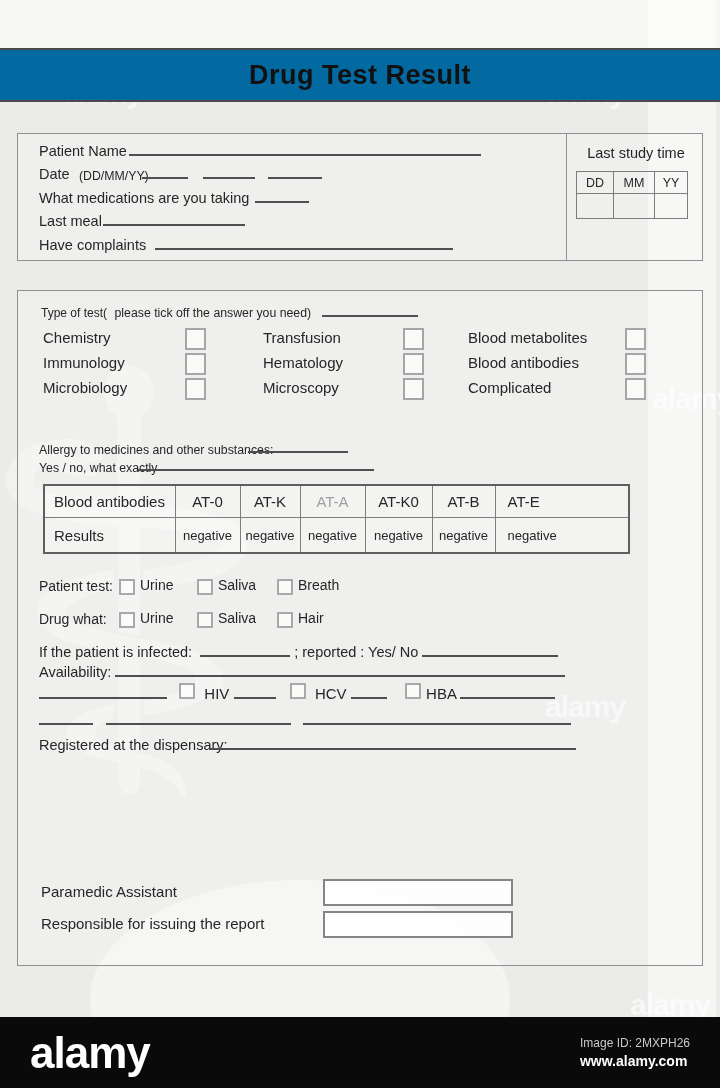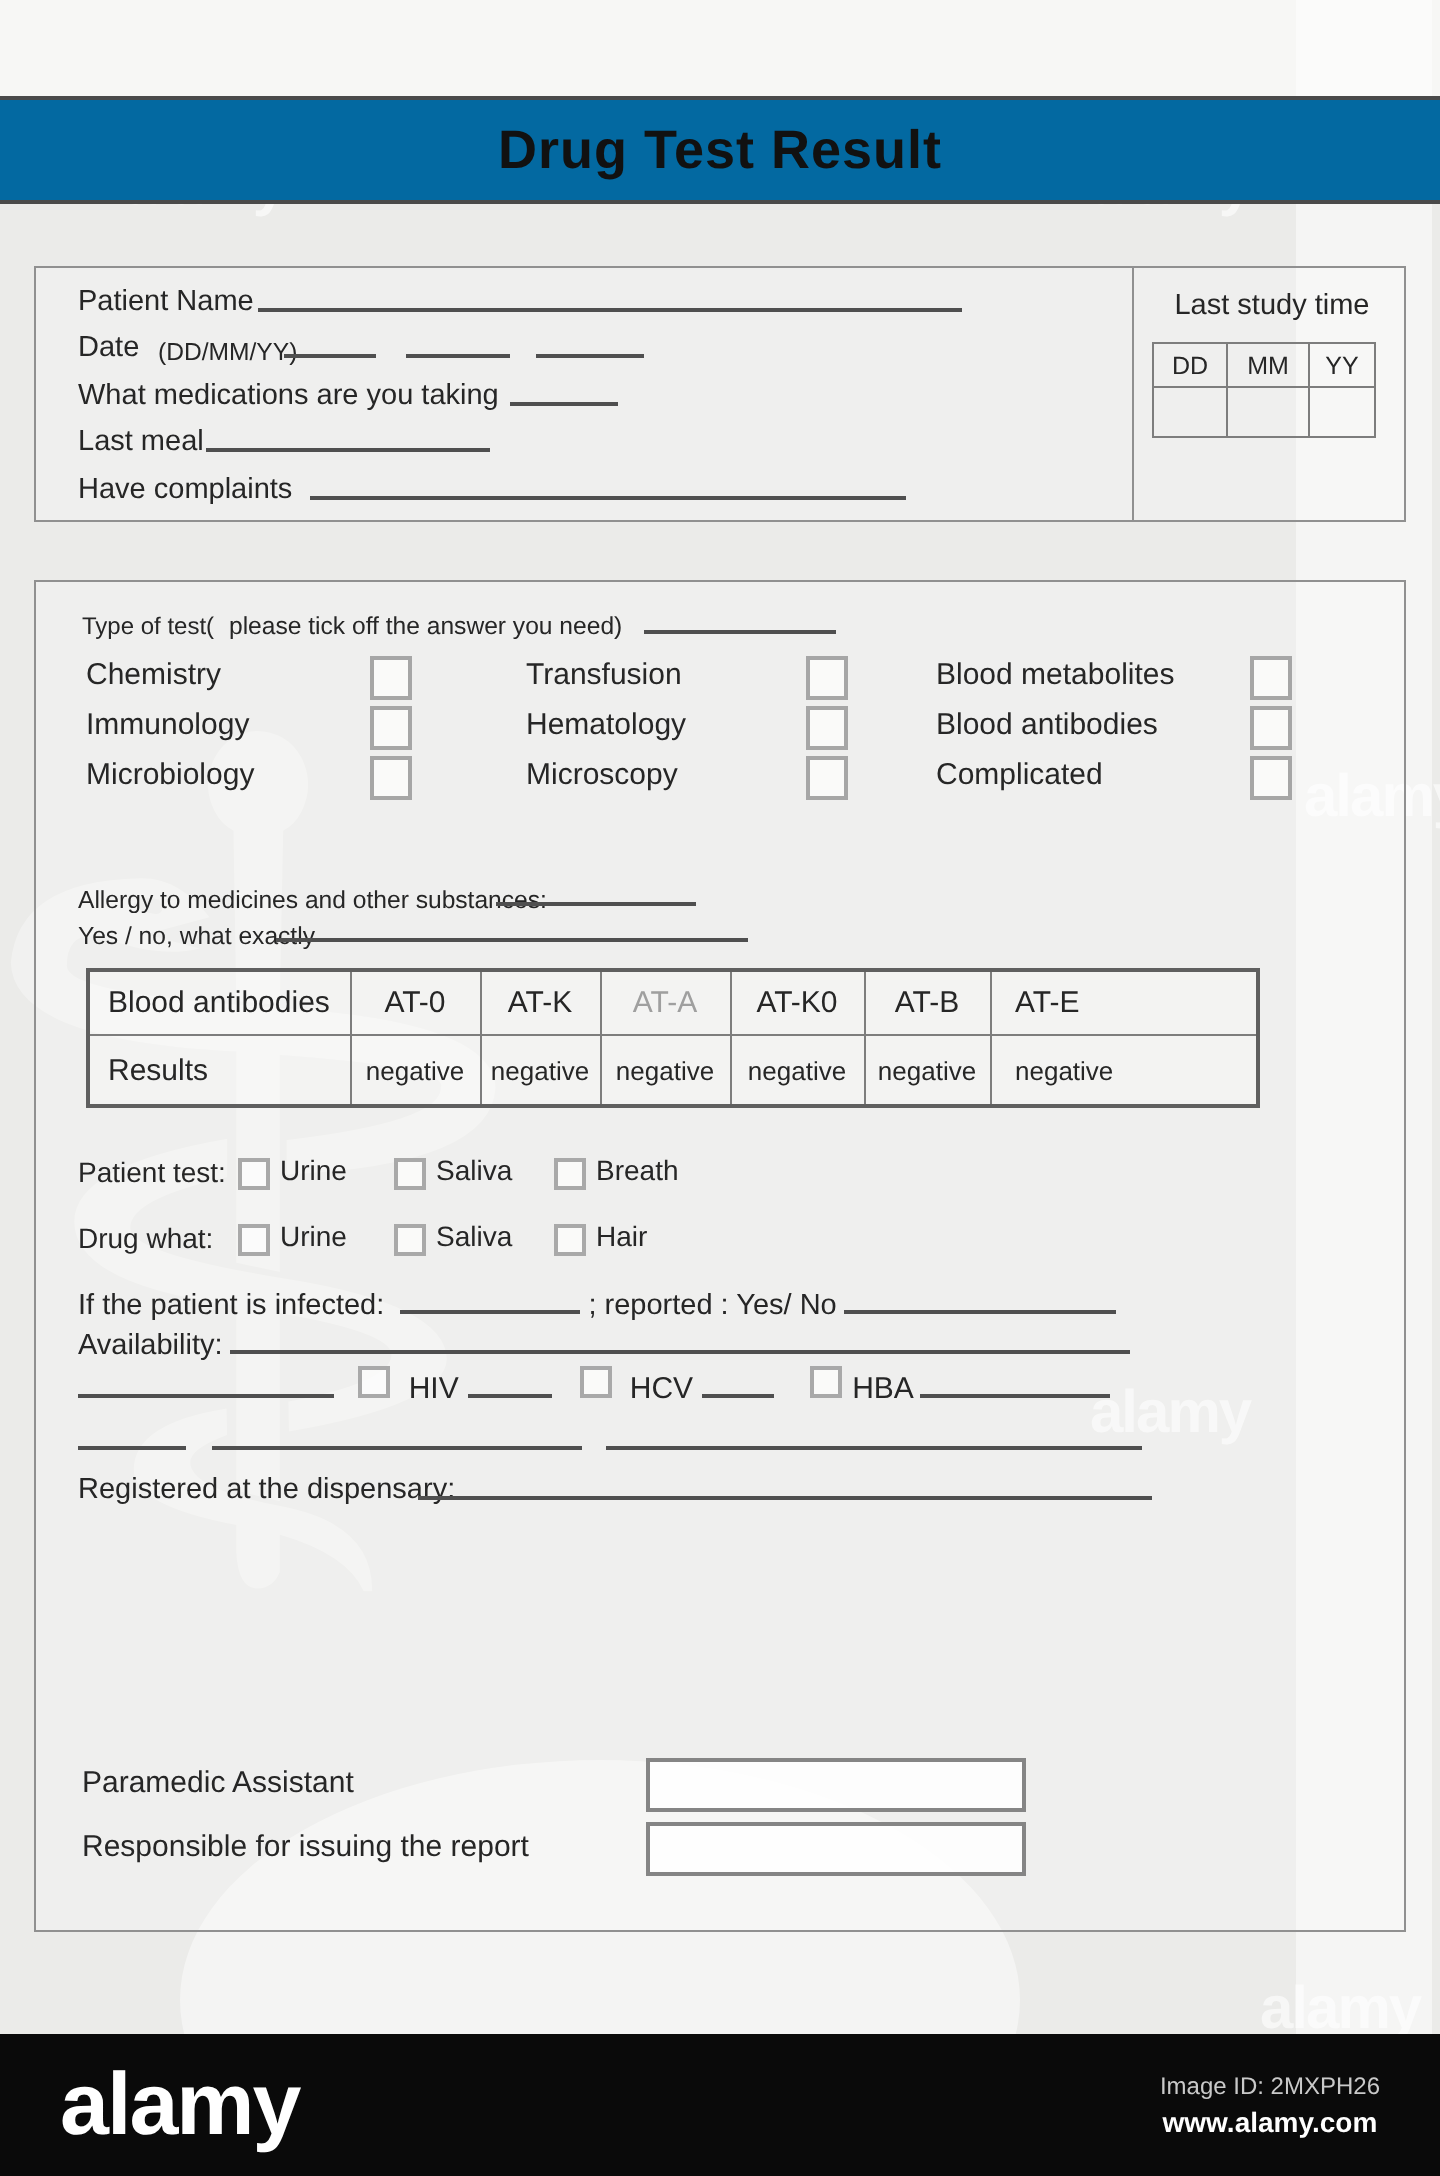--- a/index.html
+++ b/index.html
@@ -53,21 +53,21 @@
   
   .flow{position:absolute; white-space:nowrap; font-size:14.5px;}
   
   .sig-box{position:absolute; width:186px; height:23px; border:2px solid #858585; background:rgba(255,255,255,.85);}
   
   .footer-bar{
     position:absolute; left:0; top:1017px; width:720px; height:71px; background:#0a0a0a;
     display:flex; align-items:center; justify-content:space-between; box-sizing:border-box; padding:0 30px;
   }
   .logo{font-size:44px; font-weight:bold; color:#fff; letter-spacing:-1px; line-height:1;}
-  .meta{text-align:center;}
+  .meta{text-align:left;}
   .meta-id{font-size:12px; color:#c9c9c9;}
   .meta-url{font-size:14px; font-weight:bold; color:#fff; margin-top:3px;}
 </style>
 </head>
 <body>
 
 <div class="page">
 
   <div class="top-strip"></div>
   <div class="right-band"></div>

